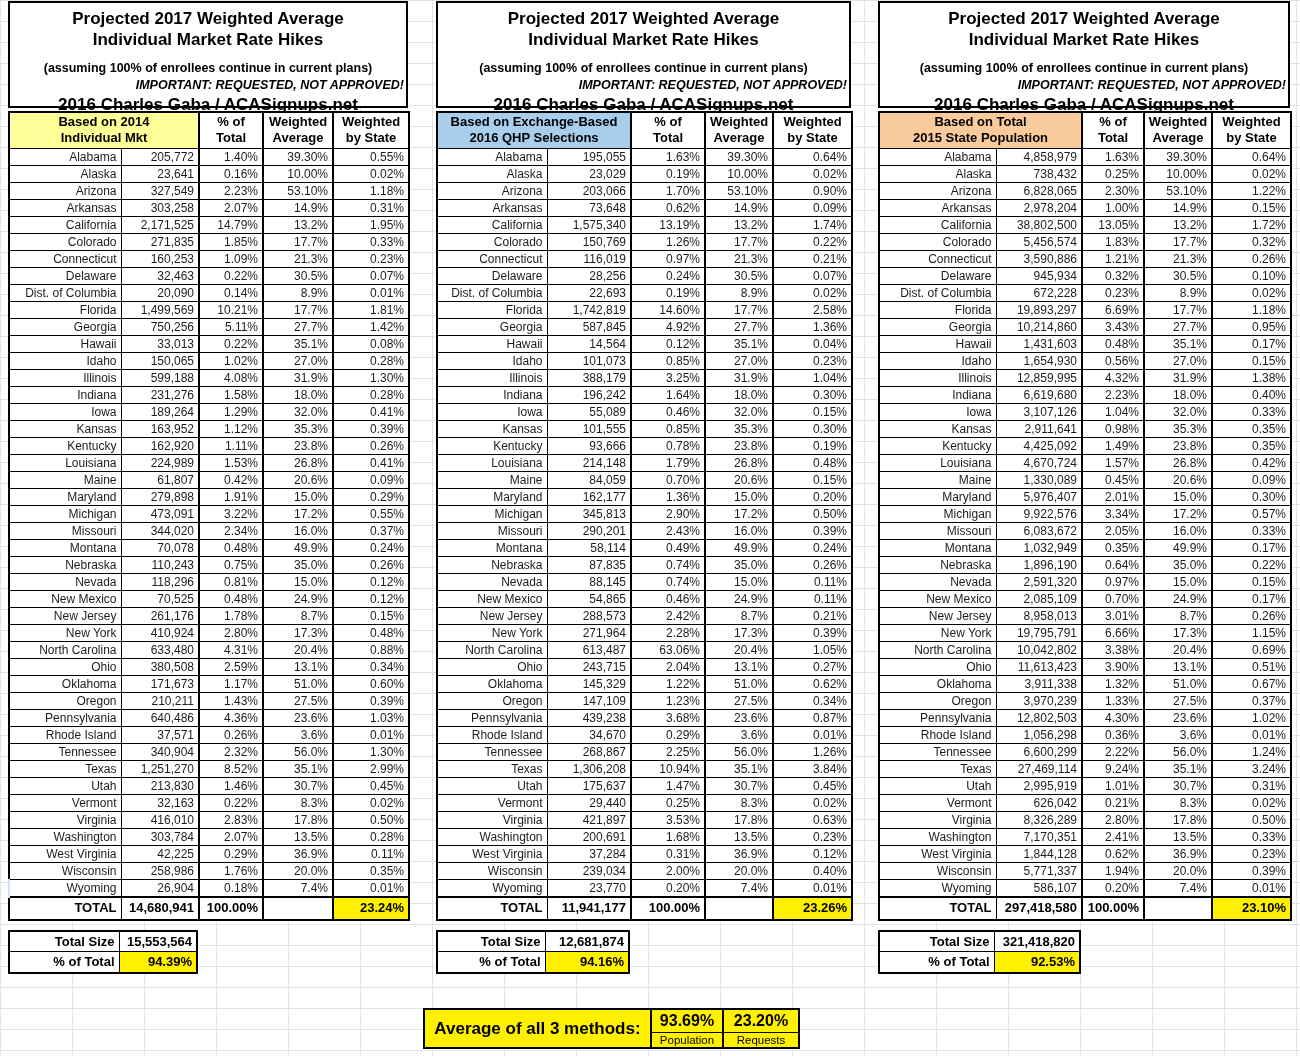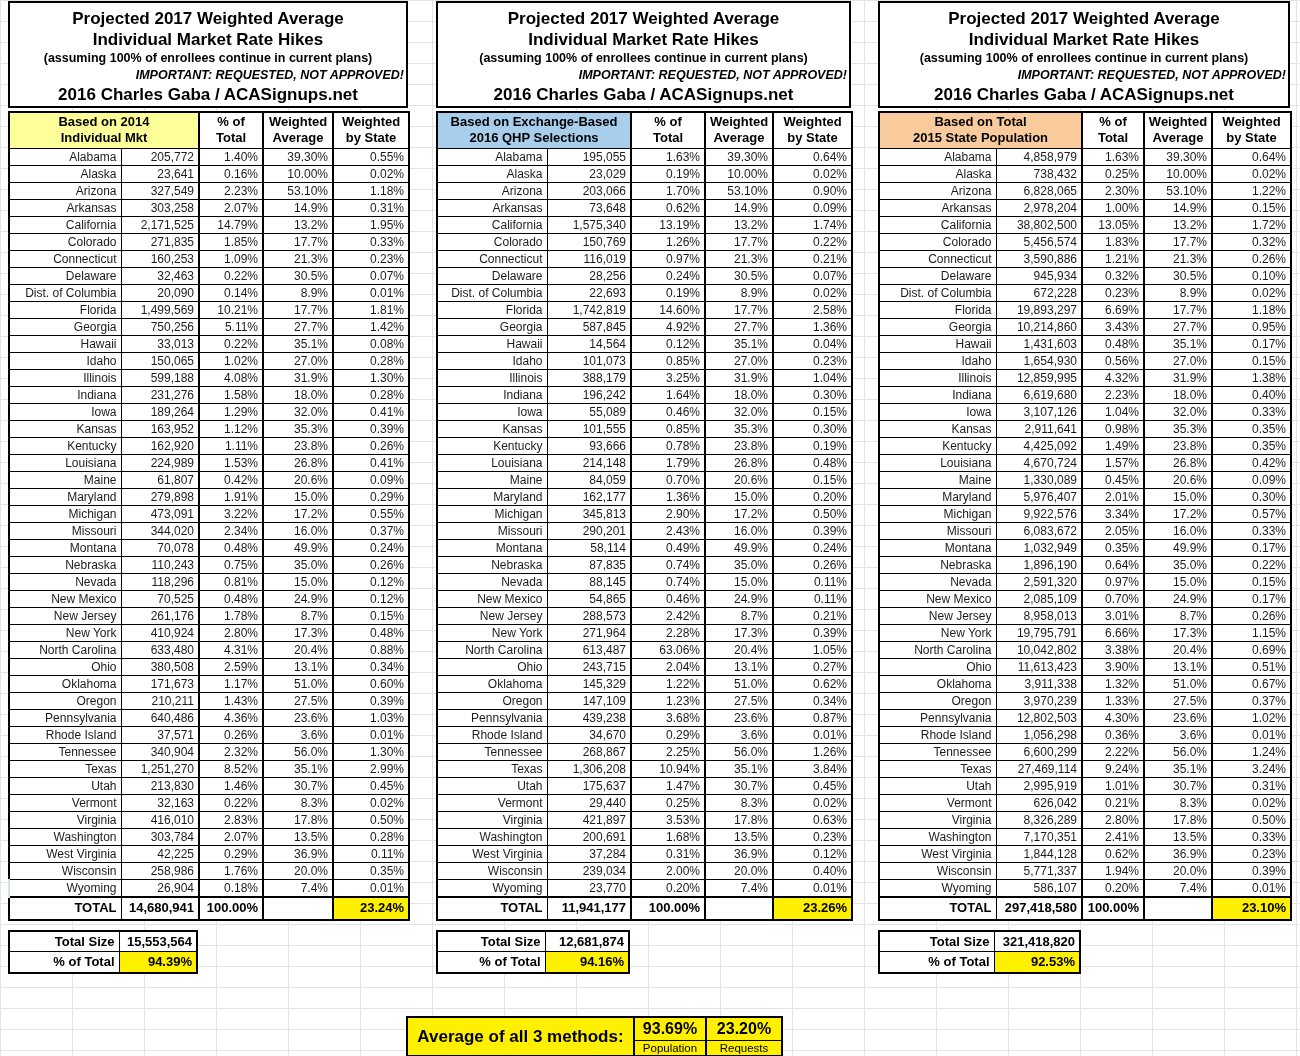--- a/index.html
+++ b/index.html
@@ -17,21 +17,21 @@
   .sheet{position:absolute;top:1px;}
   #table-0{left:8px;width:400px;}
   #table-1{left:436px;width:415px;}
   #table-2{left:878px;width:412px;}
 
   .title-box{
     border:2px solid #000;background:#fff;text-align:center;
     padding:5px 2px 7px;box-sizing:border-box;height:107px;
   }
   .title-l1,.title-l2{font-size:17px;font-weight:bold;line-height:21px;}
-  .title-l3{font-size:12.5px;font-weight:bold;line-height:17px;margin-top:0;}
+  .title-l3{font-size:12.5px;font-weight:bold;line-height:17px;margin-top:10px;}
   .title-l4{font-size:12.5px;font-weight:bold;font-style:italic;line-height:17px;text-align:right;}
   .title-l5{font-size:17px;font-weight:bold;line-height:22px;}
 
   table.data-table{
     border-collapse:collapse;table-layout:fixed;width:100%;
     margin-top:3px;background:#fff;border:2px solid #000;
   }
   .data-table th,.data-table td{
     box-sizing:border-box;border:1px solid #000;
     white-space:nowrap;overflow:hidden;
@@ -56,22 +56,22 @@
     border-collapse:collapse;table-layout:fixed;background:#fff;
     margin-top:9px;border:2px solid #000;
   }
   .footer-table td{
     box-sizing:border-box;border:1px solid #000;height:21px;
     font-size:13px;font-weight:bold;text-align:right;
     padding:0 4px;white-space:nowrap;overflow:hidden;
   }
 
   .summary-box{
-    position:absolute;left:406px;top:1008px;display:flex;
-    border:2px solid #000;background:#FFF000;height:41px;box-sizing:border-box;margin-top:8px;
+    position:absolute;left:423px;top:1008px;display:flex;
+    border:2px solid #000;background:#FFF000;height:41px;box-sizing:border-box;
   }
   .summary-label{
     width:225px;display:flex;align-items:center;justify-content:center;
     font-size:17px;font-weight:bold;box-sizing:border-box;padding:0 4px;
   }
   .summary-col{
     width:72px;border-left:2px solid #000;display:flex;flex-direction:column;box-sizing:border-box;
   }
   .summary-col:last-child{width:76px;}
   .summary-value{

